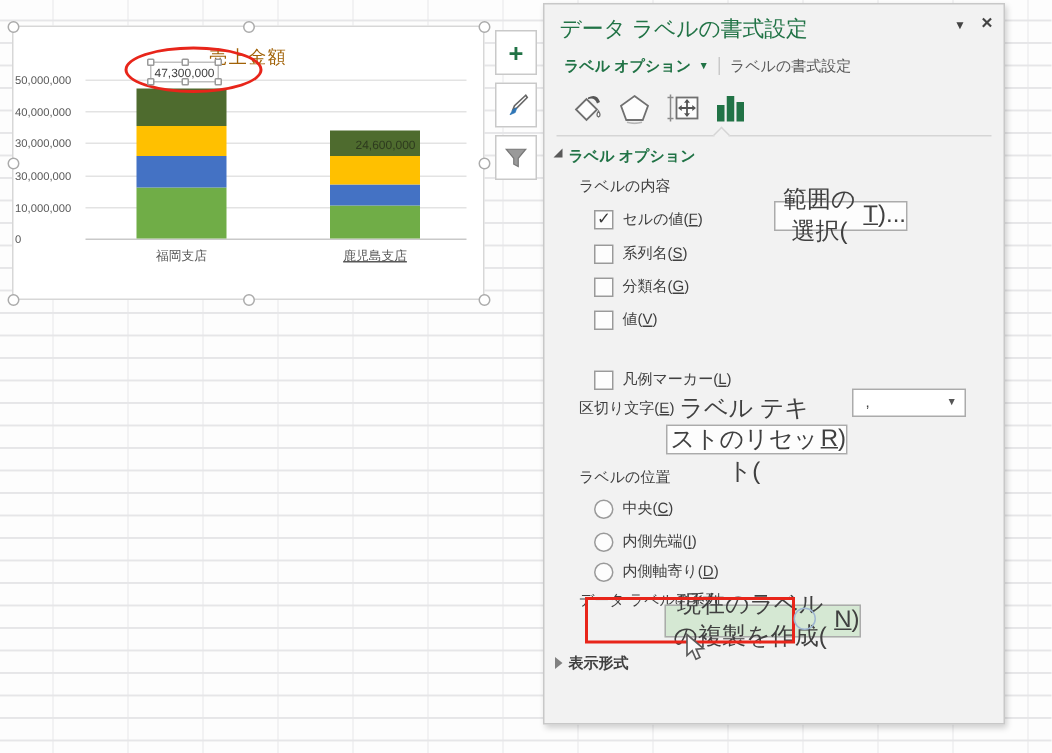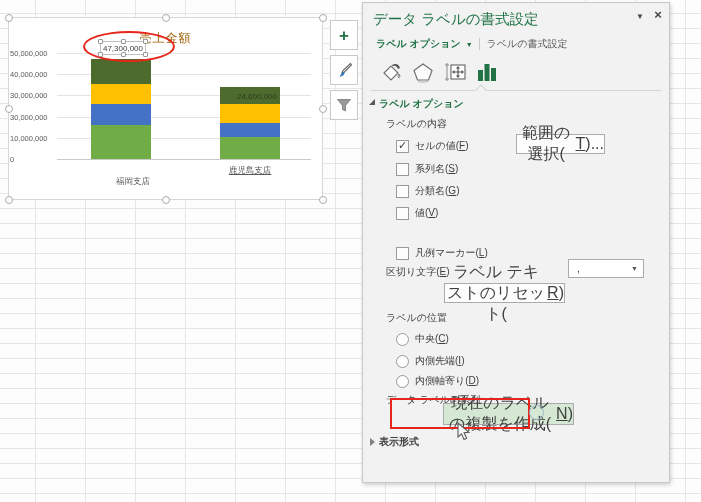--- a/index.html
+++ b/index.html
@@ -124,21 +124,21 @@
       <div class="gridline" style="top: 63.6px;"></div>
       <div class="ytick" style="top: 59.6px;">30,000,000</div>
       <div class="gridline" style="top: 84.8px;"></div>
       <div class="ytick" style="top: 80.8px;">10,000,000</div>
       <div class="gridline axis" style="top: 106px;"></div>
       <div class="ytick" style="top: 102px;">0</div>
       <div class="bar-seg" style="left: 34px; bottom: 0px; height: 33.92px; background: rgb(112, 173, 71);"></div>
       <div class="bar-seg" style="left: 34px; bottom: 33.92px; height: 21.2px; background: rgb(68, 114, 196);"></div>
       <div class="bar-seg" style="left: 34px; bottom: 55.12px; height: 20.14px; background: rgb(255, 192, 0);"></div>
       <div class="bar-seg" style="left: 34px; bottom: 75.26px; height: 25.016px; background: rgb(78, 107, 46);"></div>
-      <div class="cat-label" style="left: 31px; margin-top: 11px;">福岡支店</div>
+      <div class="cat-label" style="left: 19px;">福岡支店</div>
       <div class="bar-seg" style="left: 163px; bottom: 0px; height: 22.048px; background: rgb(112, 173, 71);"></div>
       <div class="bar-seg" style="left: 163px; bottom: 22.048px; height: 13.992px; background: rgb(68, 114, 196);"></div>
       <div class="bar-seg" style="left: 163px; bottom: 36.04px; height: 18.868px; background: rgb(255, 192, 0);"></div>
       <div class="bar-seg" style="left: 163px; bottom: 54.908px; height: 17.596px; background: rgb(78, 107, 46);"></div>
       <div class="cat-label" style="left: 148px; text-decoration: underline;">鹿児島支店</div>
     </div>
 
 
   <div class="bar2-label" style="left:213px; top:74px;">24,600,000</div>
 

